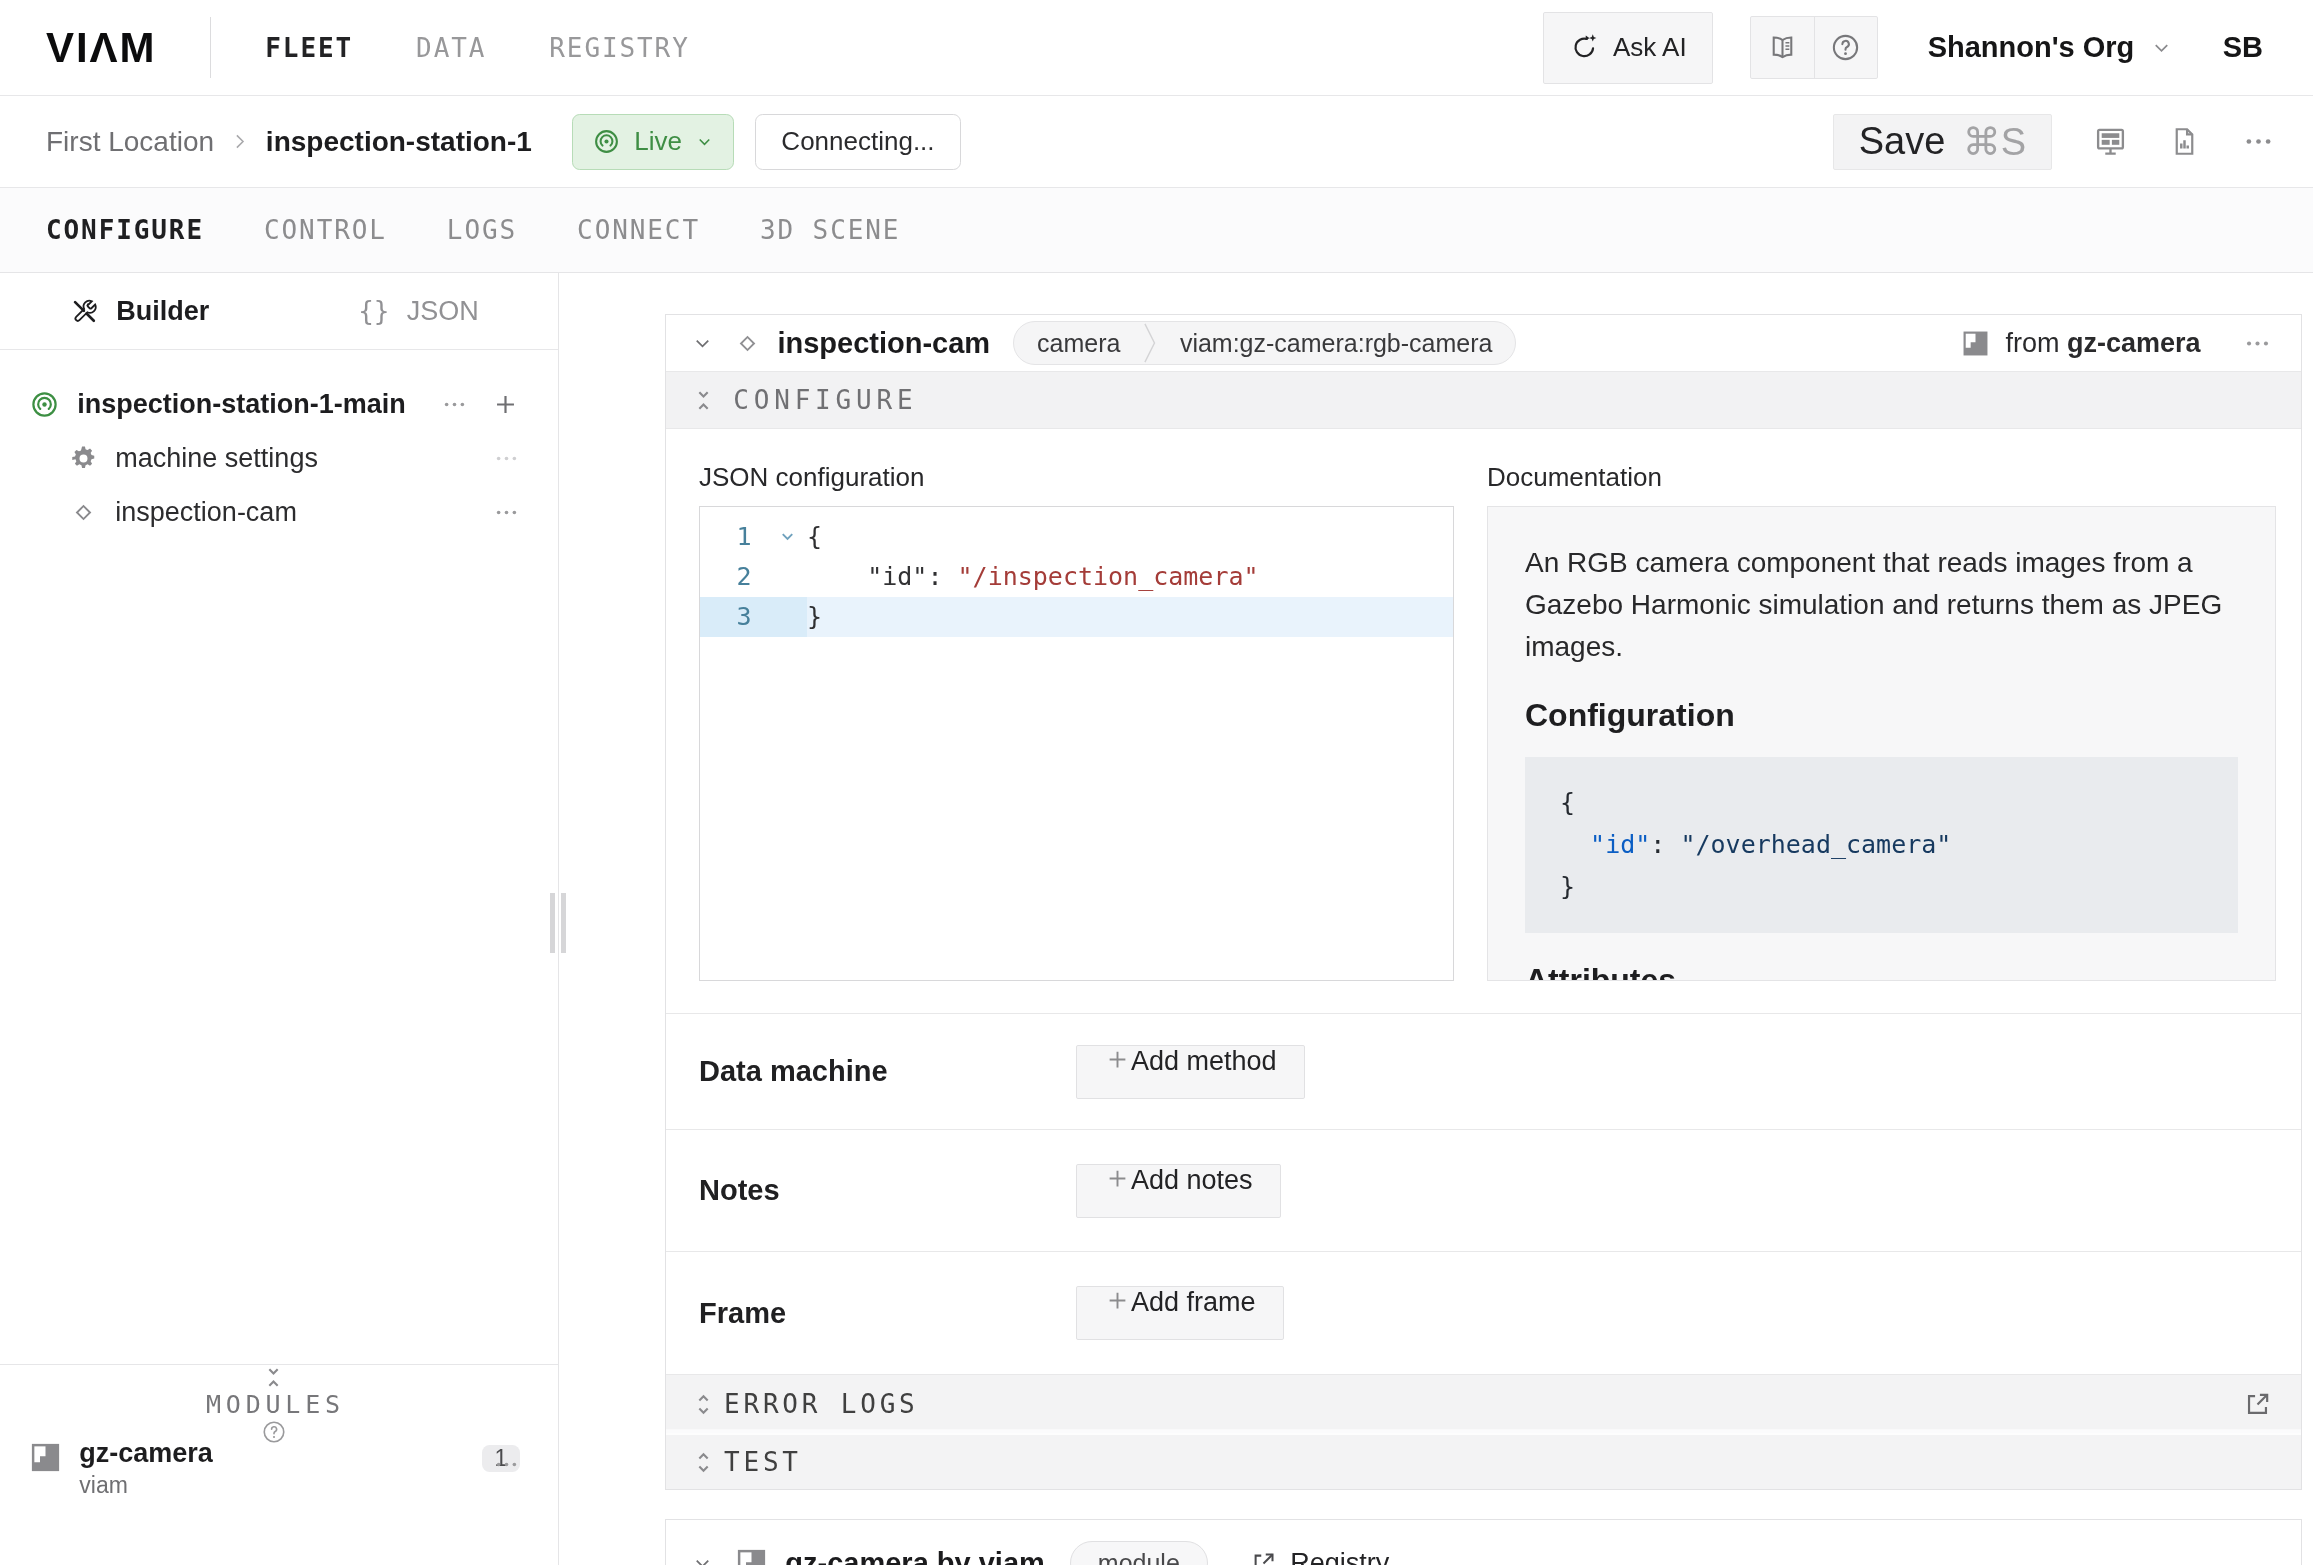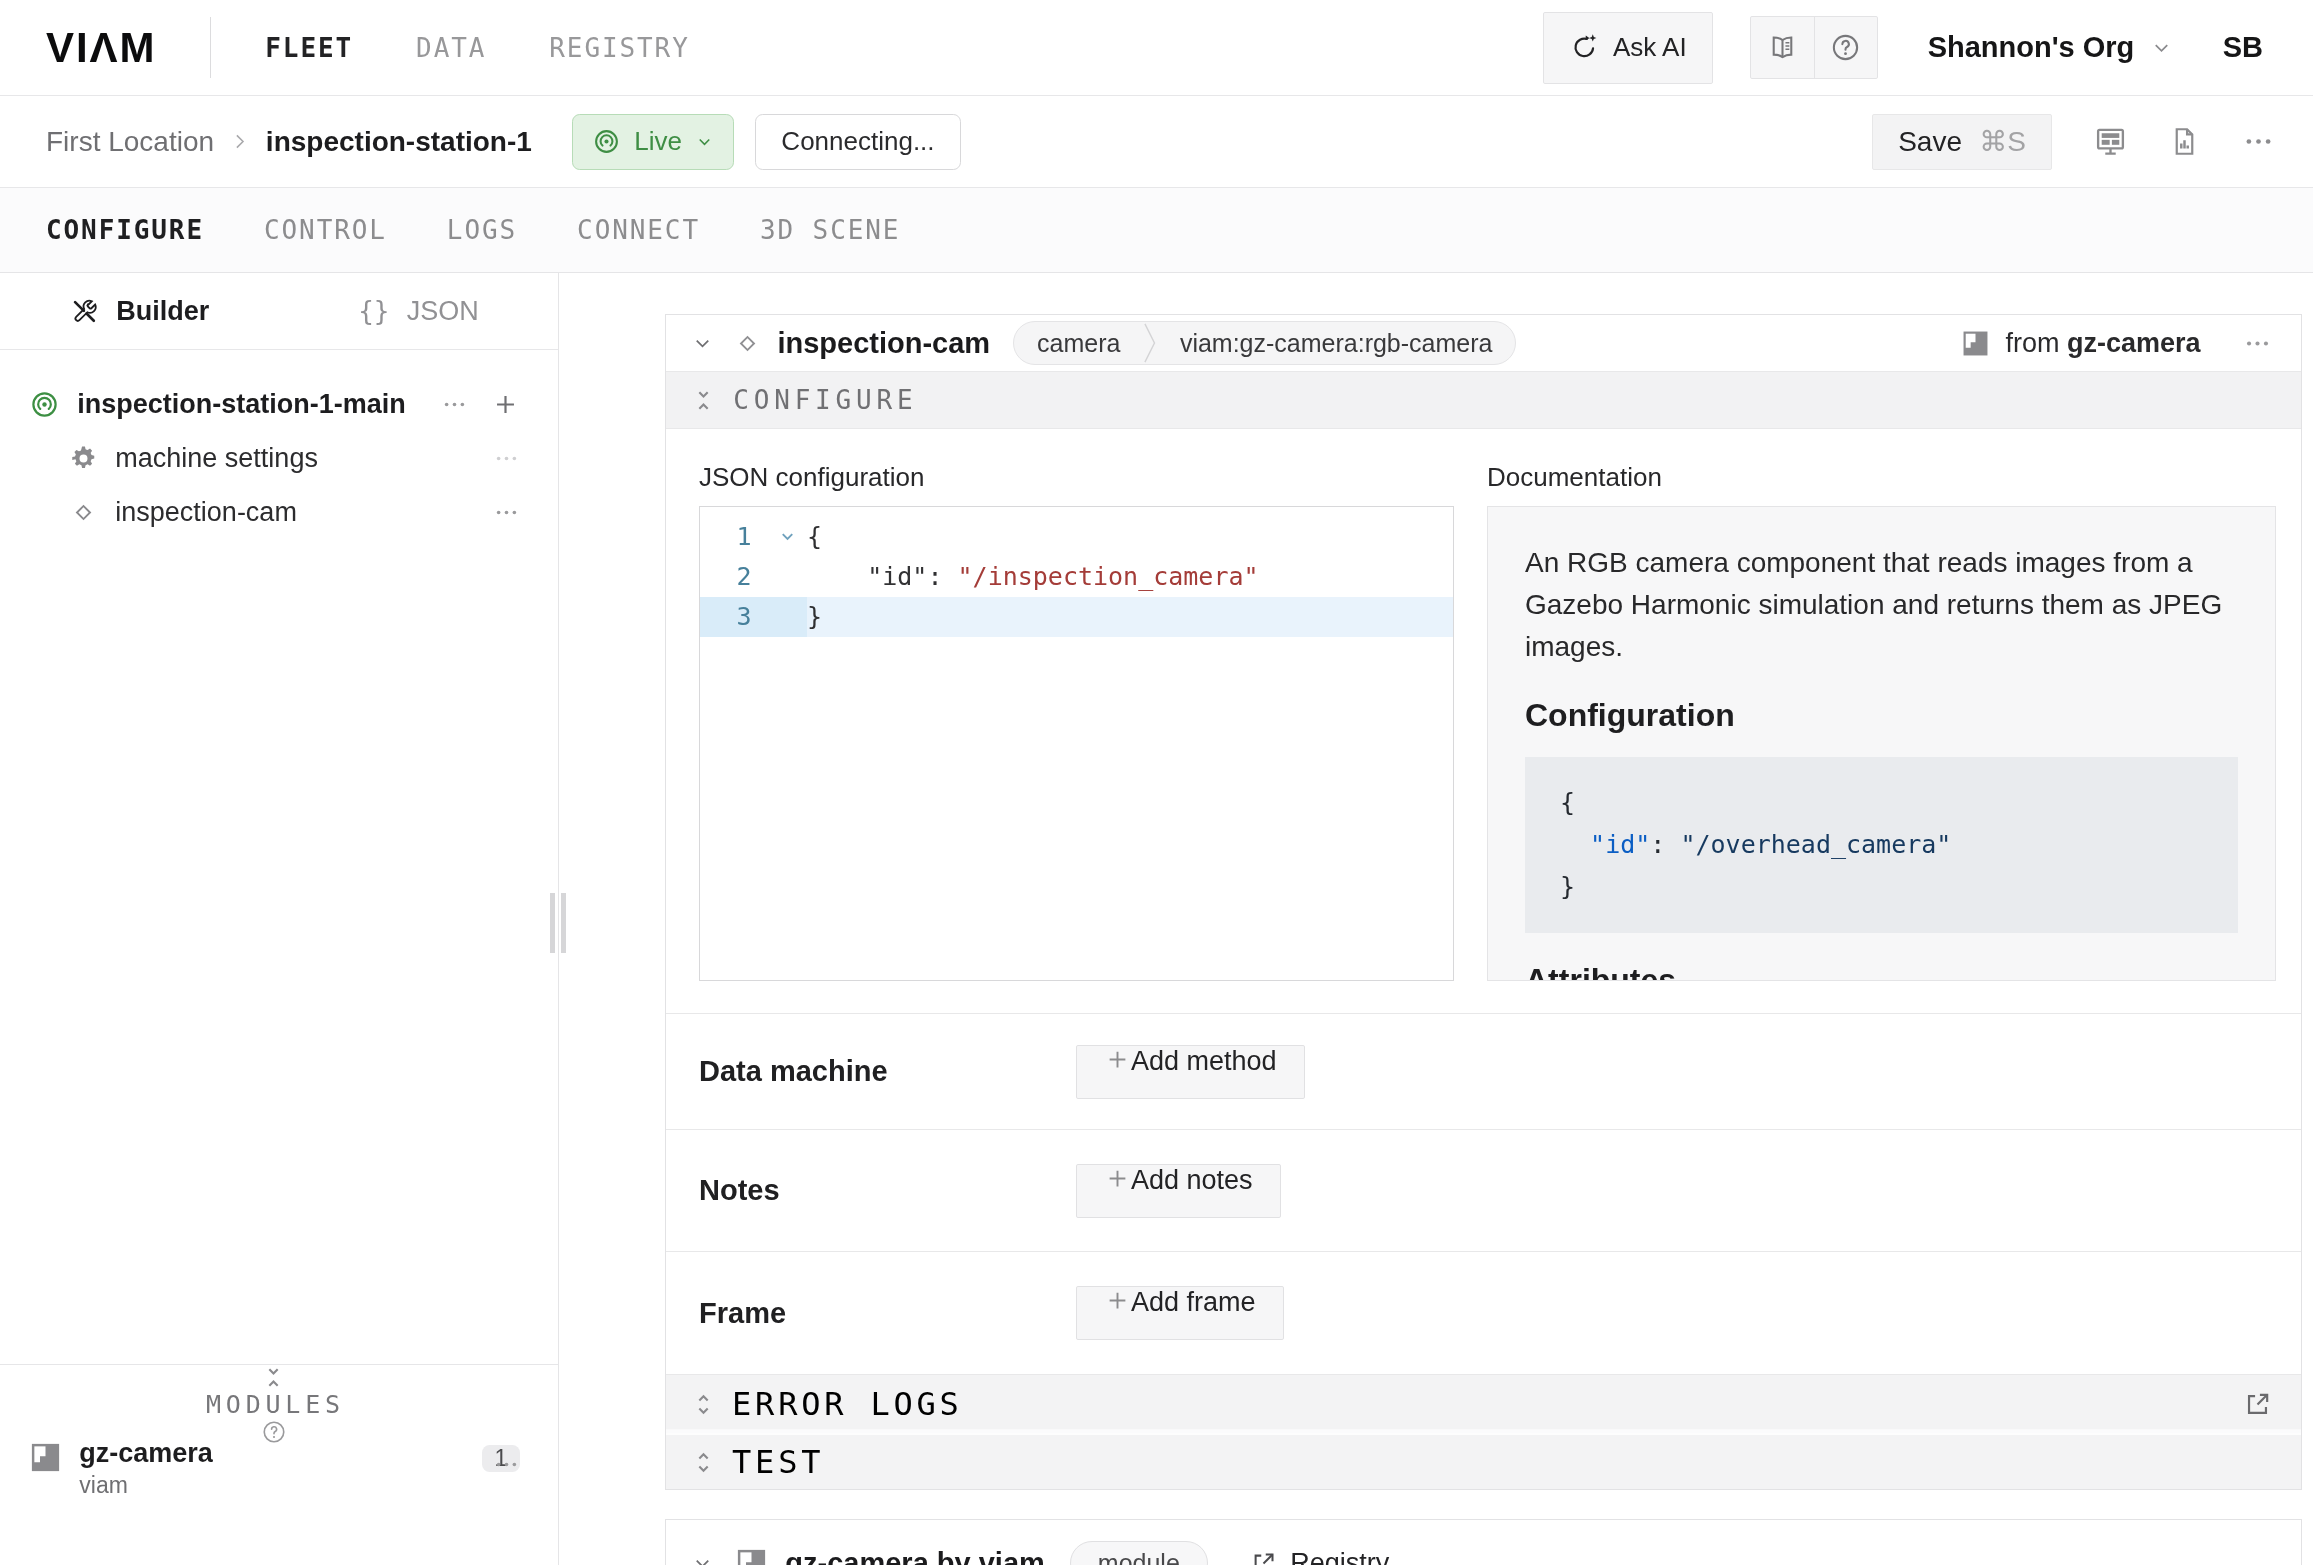--- a/index.html
+++ b/index.html
@@ -24,21 +24,21 @@
   .org .chev { color:#8a8a8d; }
   .avatar { margin-left:50px; font-size:29px; font-weight:700; color:#161617; cursor:pointer; }
 
   
   .machinebar { height:92px; display:flex; align-items:center; padding:0 38px 0 46px; border-bottom:1px solid #e7e7e9; background:#fff; }
   .crumb { font-size:28px; color:#6f6f72; cursor:pointer; }
   .crumb-chev { margin:0 15.4px; color:#a9a9ac; }
   .machine-name { font-size:28px; font-weight:700; color:#1d1d1f; }
   .live-pill { display:flex; align-items:center; gap:13.4px; height:56px; padding:0 19px; margin-left:40px; background:#e3f2e3; border:1px solid #b7dcb7; border-radius:7.7px; color:#3e8e44; font-size:26px; cursor:pointer; }
   .connecting-btn { height:56px; display:flex; align-items:center; padding:0 25px; margin-left:21px; background:#fff; border:1px solid #d8d8da; border-radius:7.7px; font-size:26px; color:#2b2b2d; cursor:pointer; }
-  .save-btn { display:flex; align-items:center; gap:17.3px; height:56px; padding:0 25px; background:#f3f3f4; border:1px solid #e7e7e8; border-radius:1.9px; font-size:28px; color:#232325; cursor:pointer; }
+  .save-btn { display:flex; align-items:center; gap:17.3px; height:56px; padding:0 25px; background:#f3f3f4; border:1px solid #e7e7e8; border-radius:1.9px; font-size:38px; color:#232325; cursor:pointer; }
   .save-kbd { color:#a3a3a5; }
   .tool-icon { color:#8c8c8e; margin-left:42px; cursor:pointer; }
 
   
   .tabbar { height:85px; display:flex; align-items:center; gap:60px; padding:0 46px; background:#fbfbfc; border-bottom:1px solid #e5e5e7; }
   .tab { font-family:"DejaVu Sans Mono","Liberation Mono",monospace; font-size:26px; letter-spacing:1.9px; color:#8c8c8e; cursor:pointer; white-space:nowrap; }
   .tab.active { color:#1f1f21; font-weight:bold; }
 
   
   .bodyrow { display:flex; height:1293px; }
@@ -116,21 +116,21 @@
   .doc-str { color:#16395f; }
   .doc-plain { color:#24292f; }
 
   .simple-row { display:flex; align-items:center; border-top:1px solid #e8e8e9; padding:0 25px 0 33px; }
   .simple-row .row-label { width:377px; flex:none; font-size:29px; font-weight:700; color:#202022; }
   .row-h1 { height:116px; } .row-h2 { height:123px; } .row-h3 { height:122px; }
   .add-btn { display:flex; align-items:flex-start; gap:0; height:54px; padding:0 27px; background:#f6f6f7; border:1px solid #e1e1e3; border-radius:1.9px; font-size:27px; color:#232325; cursor:pointer; }
   .add-btn .plus { color:#8c8c8e; }
 
   .footer-bar { height:59px; display:flex; align-items:center; padding:0 29px 0 25px; background:#f3f3f4; border-top:1px solid #e8e8e9; }
-  .footer-bar .ttl { font-family:"DejaVu Sans Mono","Liberation Mono",monospace; font-size:32px; letter-spacing:3.8px; color:#000000; margin-left:16px; }
+  .footer-bar .ttl { font-family:"DejaVu Sans Mono","Liberation Mono",monospace; font-size:26px; letter-spacing:3.8px; color:#404040; margin-left:8px; }
   .footer-bar .spacer { flex:1; }
   .footer-bar.test { height:56px; border-top:2.9px solid #fdfdfd; box-shadow:0 -3.8px 0 #fbfbfc; }
 
   
   .module-card { border:1px solid #e2e2e4; border-bottom:none; margin-top:29px; background:#fff; }
   .module-card-header { display:flex; align-items:center; padding:21px 29px 29px 25px; }
   .module-card .title { font-size:29px; font-weight:700; color:#1b1b1d; margin-left:17.3px; }
   .badge-pill { height:44px; display:flex; align-items:center; padding:0 27px; margin-left:25px; background:#f7f7f8; border:1px solid #e0e0e2; border-radius:23px; font-size:25px; color:#48484a; }
   .registry-link { display:flex; align-items:center; gap:13.4px; margin-left:42px; font-size:27px; color:#232325; cursor:pointer; }
 </style>

